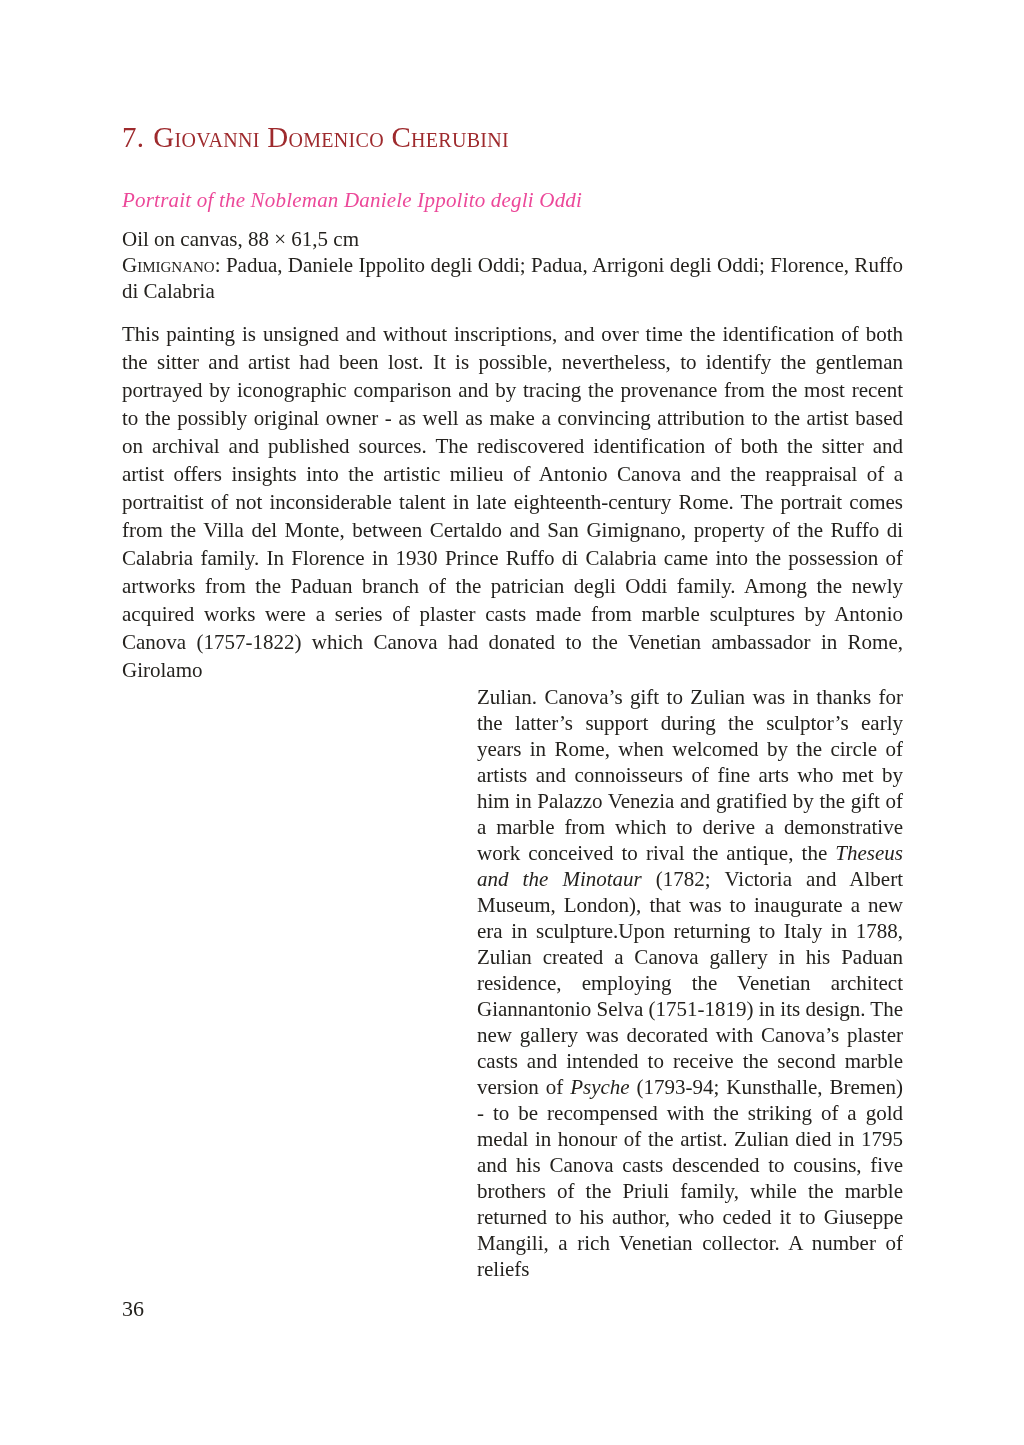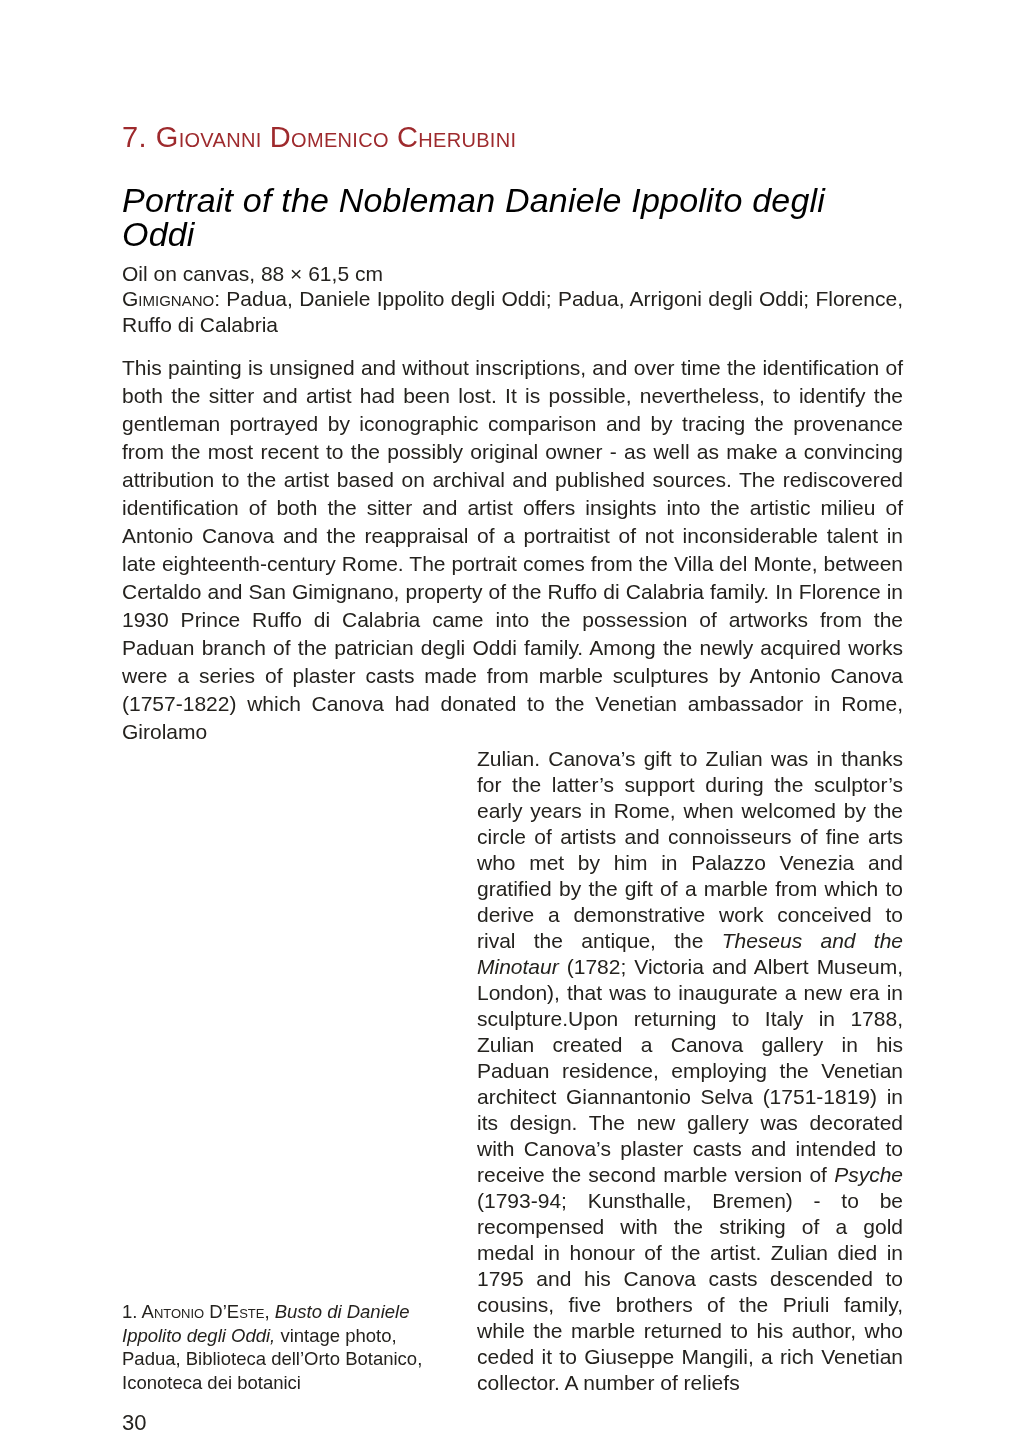--- a/index.html
+++ b/index.html
@@ -1,21 +1,21 @@
 <!DOCTYPE html>
 <html lang="en"><head>
 <meta charset="utf-8">
 <style>
   html, body { margin: 0; padding: 0; background: #ffffff; }
   .page {
     position: relative;
     width: 1024px;
     height: 1445px;
     background: #ffffff;
-    font-family: Liberation Sans, sans-serif;
+    font-family: Liberation Serif, serif;
     color: #24221e;
     overflow: hidden;
   }
   .content {
     position: absolute;
     left: 122px;
     top: 121px;
     width: 781px;
   }
   
@@ -28,24 +28,24 @@
   .cat-no { margin-right: 9px; }
   .sc { font-variant: small-caps; }
   .artist-dates {
     font-size: 25px;
     line-height: 30px;
     color: #24221e;
   }
   
   .title-block { margin-top: 30px; }
   .artwork-title {
-    font-size: 34px;
+    font-size: 21px;
     line-height: 34px;
     font-style: italic;
-    color: #000000;
+    color: #ec4899;
     letter-spacing: 0.2px;
   }
   .artwork-year {
     font-size: 24px;
     line-height: 30px;
     color: #24221e;
   }
   
   .tech-block { margin-top: 10px; }
   .medium-line {
@@ -117,23 +117,20 @@
       <div class="provenance">
         <span class="sc">Gimignano:</span><span> Padua, Daniele Ippolito degli Oddi; Padua, Arrigoni degli Oddi; Florence, Ruffo di Calabria</span>
       </div>
     </div>
 
     <p class="body-wide">This painting is unsigned and without inscriptions, and over time the identification of both the sitter and artist had been lost. It is possible, nevertheless, to identify the gentleman portrayed by iconographic comparison and by tracing the provenance from the most recent to the possibly original owner - as well as make a convincing attribution to the artist based on archival and published sources. The rediscovered identification of both the sitter and artist offers insights into the artistic milieu of Antonio Canova and the reappraisal of a portraitist of not inconsiderable talent in late eighteenth-century Rome. The portrait comes from the Villa del Monte, between Certaldo and San Gimignano, property of the Ruffo di Calabria family. In Florence in 1930 Prince Ruffo di Calabria came into the possession of artworks from the Paduan branch of the patrician degli Oddi family. Among the newly acquired works were a series of plaster casts made from marble sculptures by Antonio Canova (1757-1822) which Canova had donated to the Venetian ambassador in Rome, Girolamo</p>
 
     <div class="wrap-row">
       <div class="figure-area">
         <div class="figure-placeholder"></div>
-        <div class="figure-caption">
-          <span class="sc">1. Antonio D’Este,</span><span class="it"> Busto di Daniele Ippolito degli Oddi,</span><span> vintage photo, Padua, Biblioteca dell’Orto Botanico, Iconoteca dei botanici</span>
-        </div>
       </div>
       <p class="body-col"><span>Zulian. Canova’s gift to Zulian was in thanks for the latter’s support during the sculptor’s early years in Rome, when welcomed by the circle of artists and connoisseurs of fine arts who met by him in Palazzo Venezia and gratified by the gift of a marble from which to derive a demonstrative work conceived to rival the antique, the </span><span class="it">Theseus and the Minotaur</span><span> (1782; Victoria and Albert Museum, London), that was to inaugurate a new era in sculpture.Upon returning to Italy in 1788, Zulian created a Canova gallery in his Paduan residence, employing the Venetian architect Giannantonio Selva (1751-1819) in its design. The new gallery was decorated with Canova’s plaster casts and intended to receive the second marble version of </span><span class="it">Psyche</span><span> (1793-94; Kunsthalle, Bremen) - to be recompensed with the striking of a gold medal in honour of the artist. Zulian died in 1795 and his Canova casts descended to cousins, five brothers of the Priuli family, while the marble returned to his author, who ceded it to Giuseppe Mangili, a rich Venetian collector. A number of reliefs</span></p>
     </div>
 
-    <div class="page-number">30</div>
+    <div class="page-number">36</div>
 
   </div>
 </div>
 
 </body></html>

